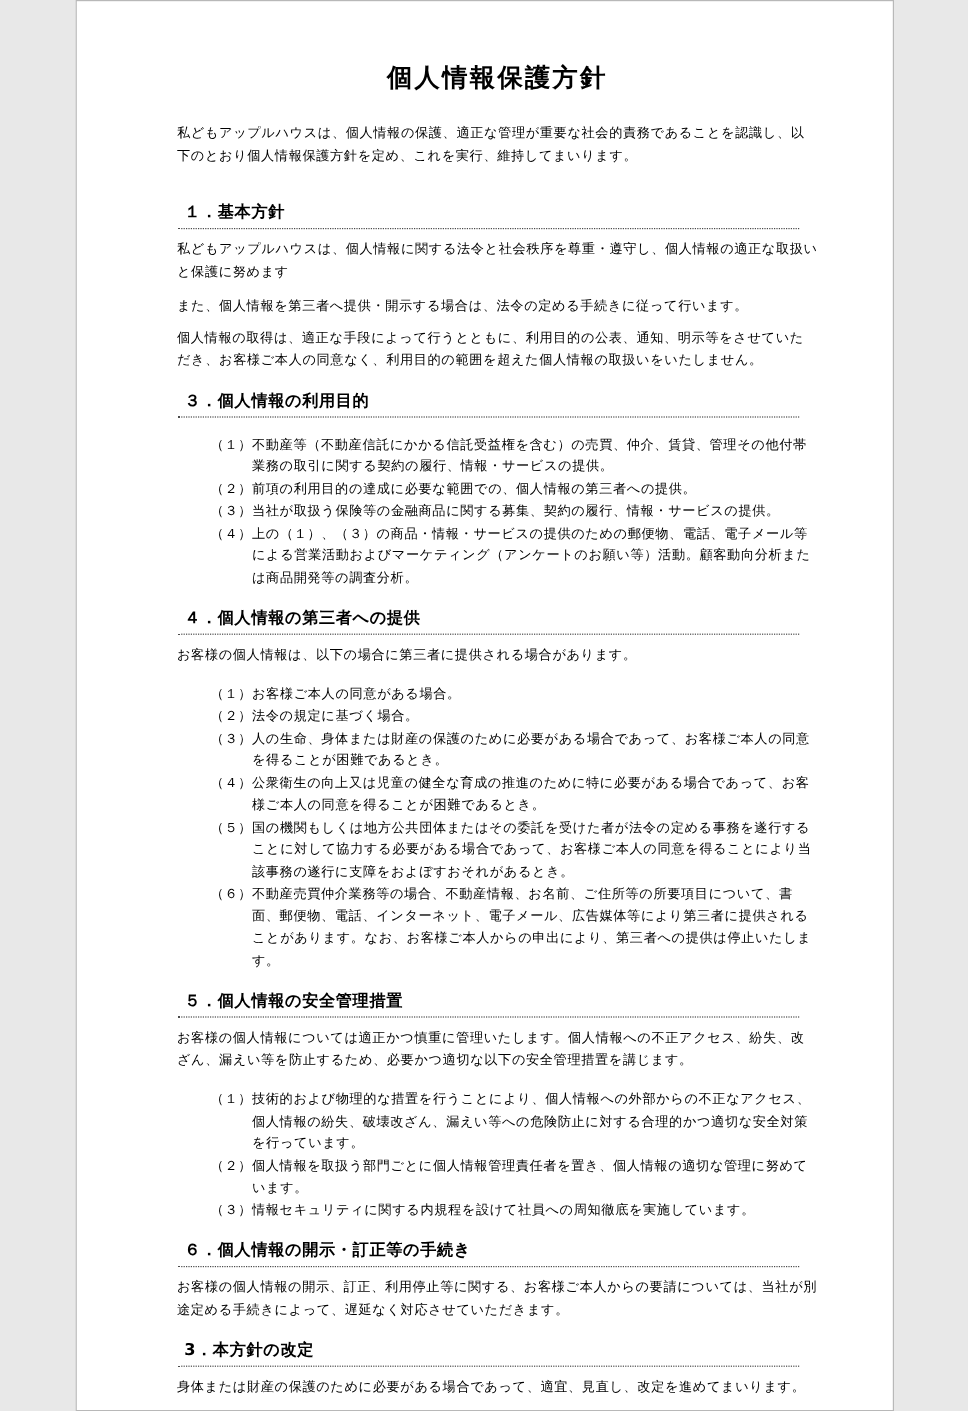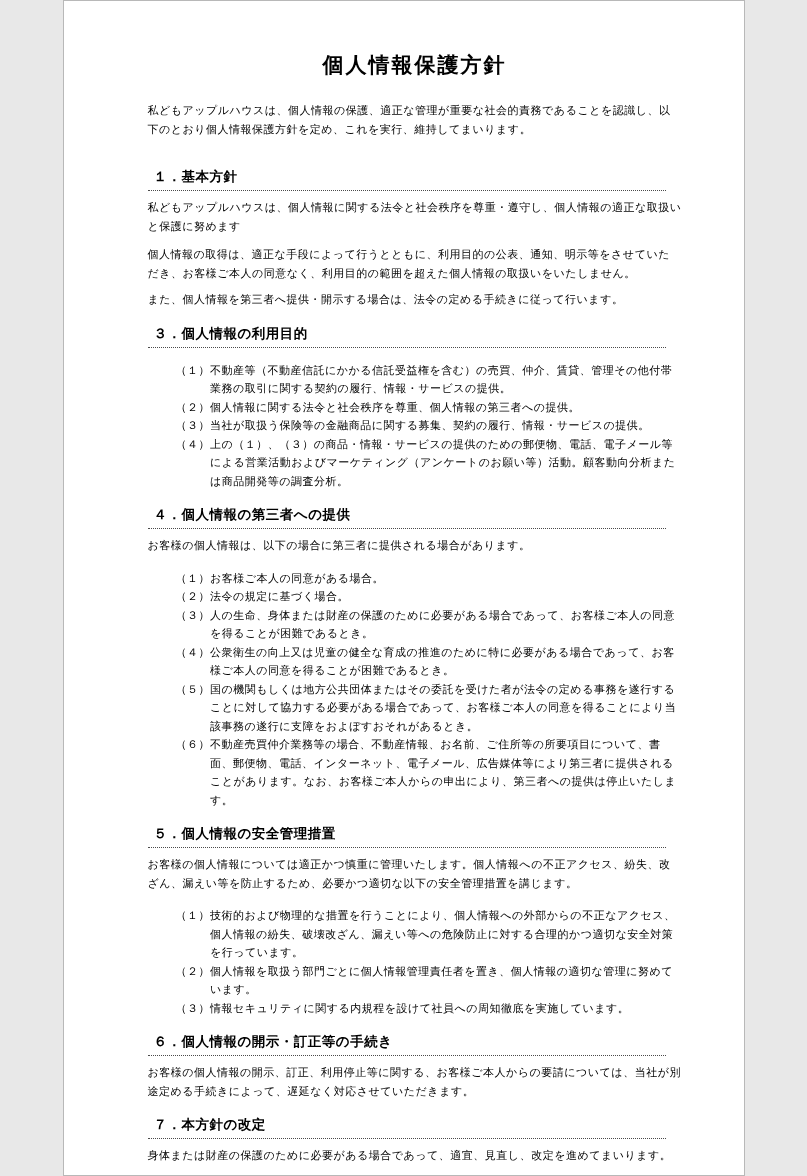--- a/index.html
+++ b/index.html
@@ -73,34 +73,34 @@
     <h1 class="doc-title">個人情報保護方針</h1>
 
     <p class="intro">私どもアップルハウスは、個人情報の保護、適正な管理が重要な社会的責務であることを認識し、以下のとおり個人情報保護方針を定め、これを実行、維持してまいります。</p>
 
     <div class="section">
       <h2 class="section-heading">１．基本方針</h2>
       <p class="para">私どもアップルハウスは、個人情報に関する法令と社会秩序を尊重・遵守し、個人情報の適正な取扱いと保護に努めます</p>
     </div>
 
     <div class="section">
+      <p class="para">また、個人情報を第三者へ提供・開示する場合は、法令の定める手続きに従って行います。</p>
       <p class="para">個人情報の取得は、適正な手段によって行うとともに、利用目的の公表、通知、明示等をさせていただき、お客様ご本人の同意なく、利用目的の範囲を超えた個人情報の取扱いをいたしません。</p>
-      <p class="para">また、個人情報を第三者へ提供・開示する場合は、法令の定める手続きに従って行います。</p>
     </div>
 
     <div class="section">
       <h2 class="section-heading">３．個人情報の利用目的</h2>
       <div class="item-list">
         <div class="item">
             <span class="no">（１）</span>
             <span class="txt">不動産等（不動産信託にかかる信託受益権を含む）の売買、仲介、賃貸、管理その他付帯業務の取引に関する契約の履行、情報・サービスの提供。</span>
           </div>
         <div class="item">
             <span class="no">（２）</span>
-            <span class="txt">個人情報に関する法令と社会秩序を尊重、個人情報の第三者への提供。</span>
+            <span class="txt">前項の利用目的の達成に必要な範囲での、個人情報の第三者への提供。</span>
           </div>
         <div class="item">
             <span class="no">（３）</span>
             <span class="txt">当社が取扱う保険等の金融商品に関する募集、契約の履行、情報・サービスの提供。</span>
           </div>
         <div class="item">
             <span class="no">（４）</span>
             <span class="txt">上の（１）、（３）の商品・情報・サービスの提供のための郵便物、電話、電子メール等による営業活動およびマーケティング（アンケートのお願い等）活動。顧客動向分析または商品開発等の調査分析。</span>
           </div>
       </div>
@@ -155,21 +155,21 @@
           </div>
       </div>
     </div>
 
     <div class="section">
       <h2 class="section-heading">６．個人情報の開示・訂正等の手続き</h2>
       <p class="para">お客様の個人情報の開示、訂正、利用停止等に関する、お客様ご本人からの要請については、当社が別途定める手続きによって、遅延なく対応させていただきます。</p>
     </div>
 
     <div class="section">
-      <h2 class="section-heading">７．本方針の改定</h2>
+      <h2 class="section-heading">3．本方針の改定</h2>
       <p class="para">身体または財産の保護のために必要がある場合であって、適宜、見直し、改定を進めてまいります。</p>
     </div>
 
     <div class="section">
       <h2 class="section-heading hang">８．本方針および当社の個人情報の取扱いに関するご意見、ご質問等は下記のお問合せ窓口までご連絡ください。</h2>
     </div>
 
   </div>
 </div>
 

